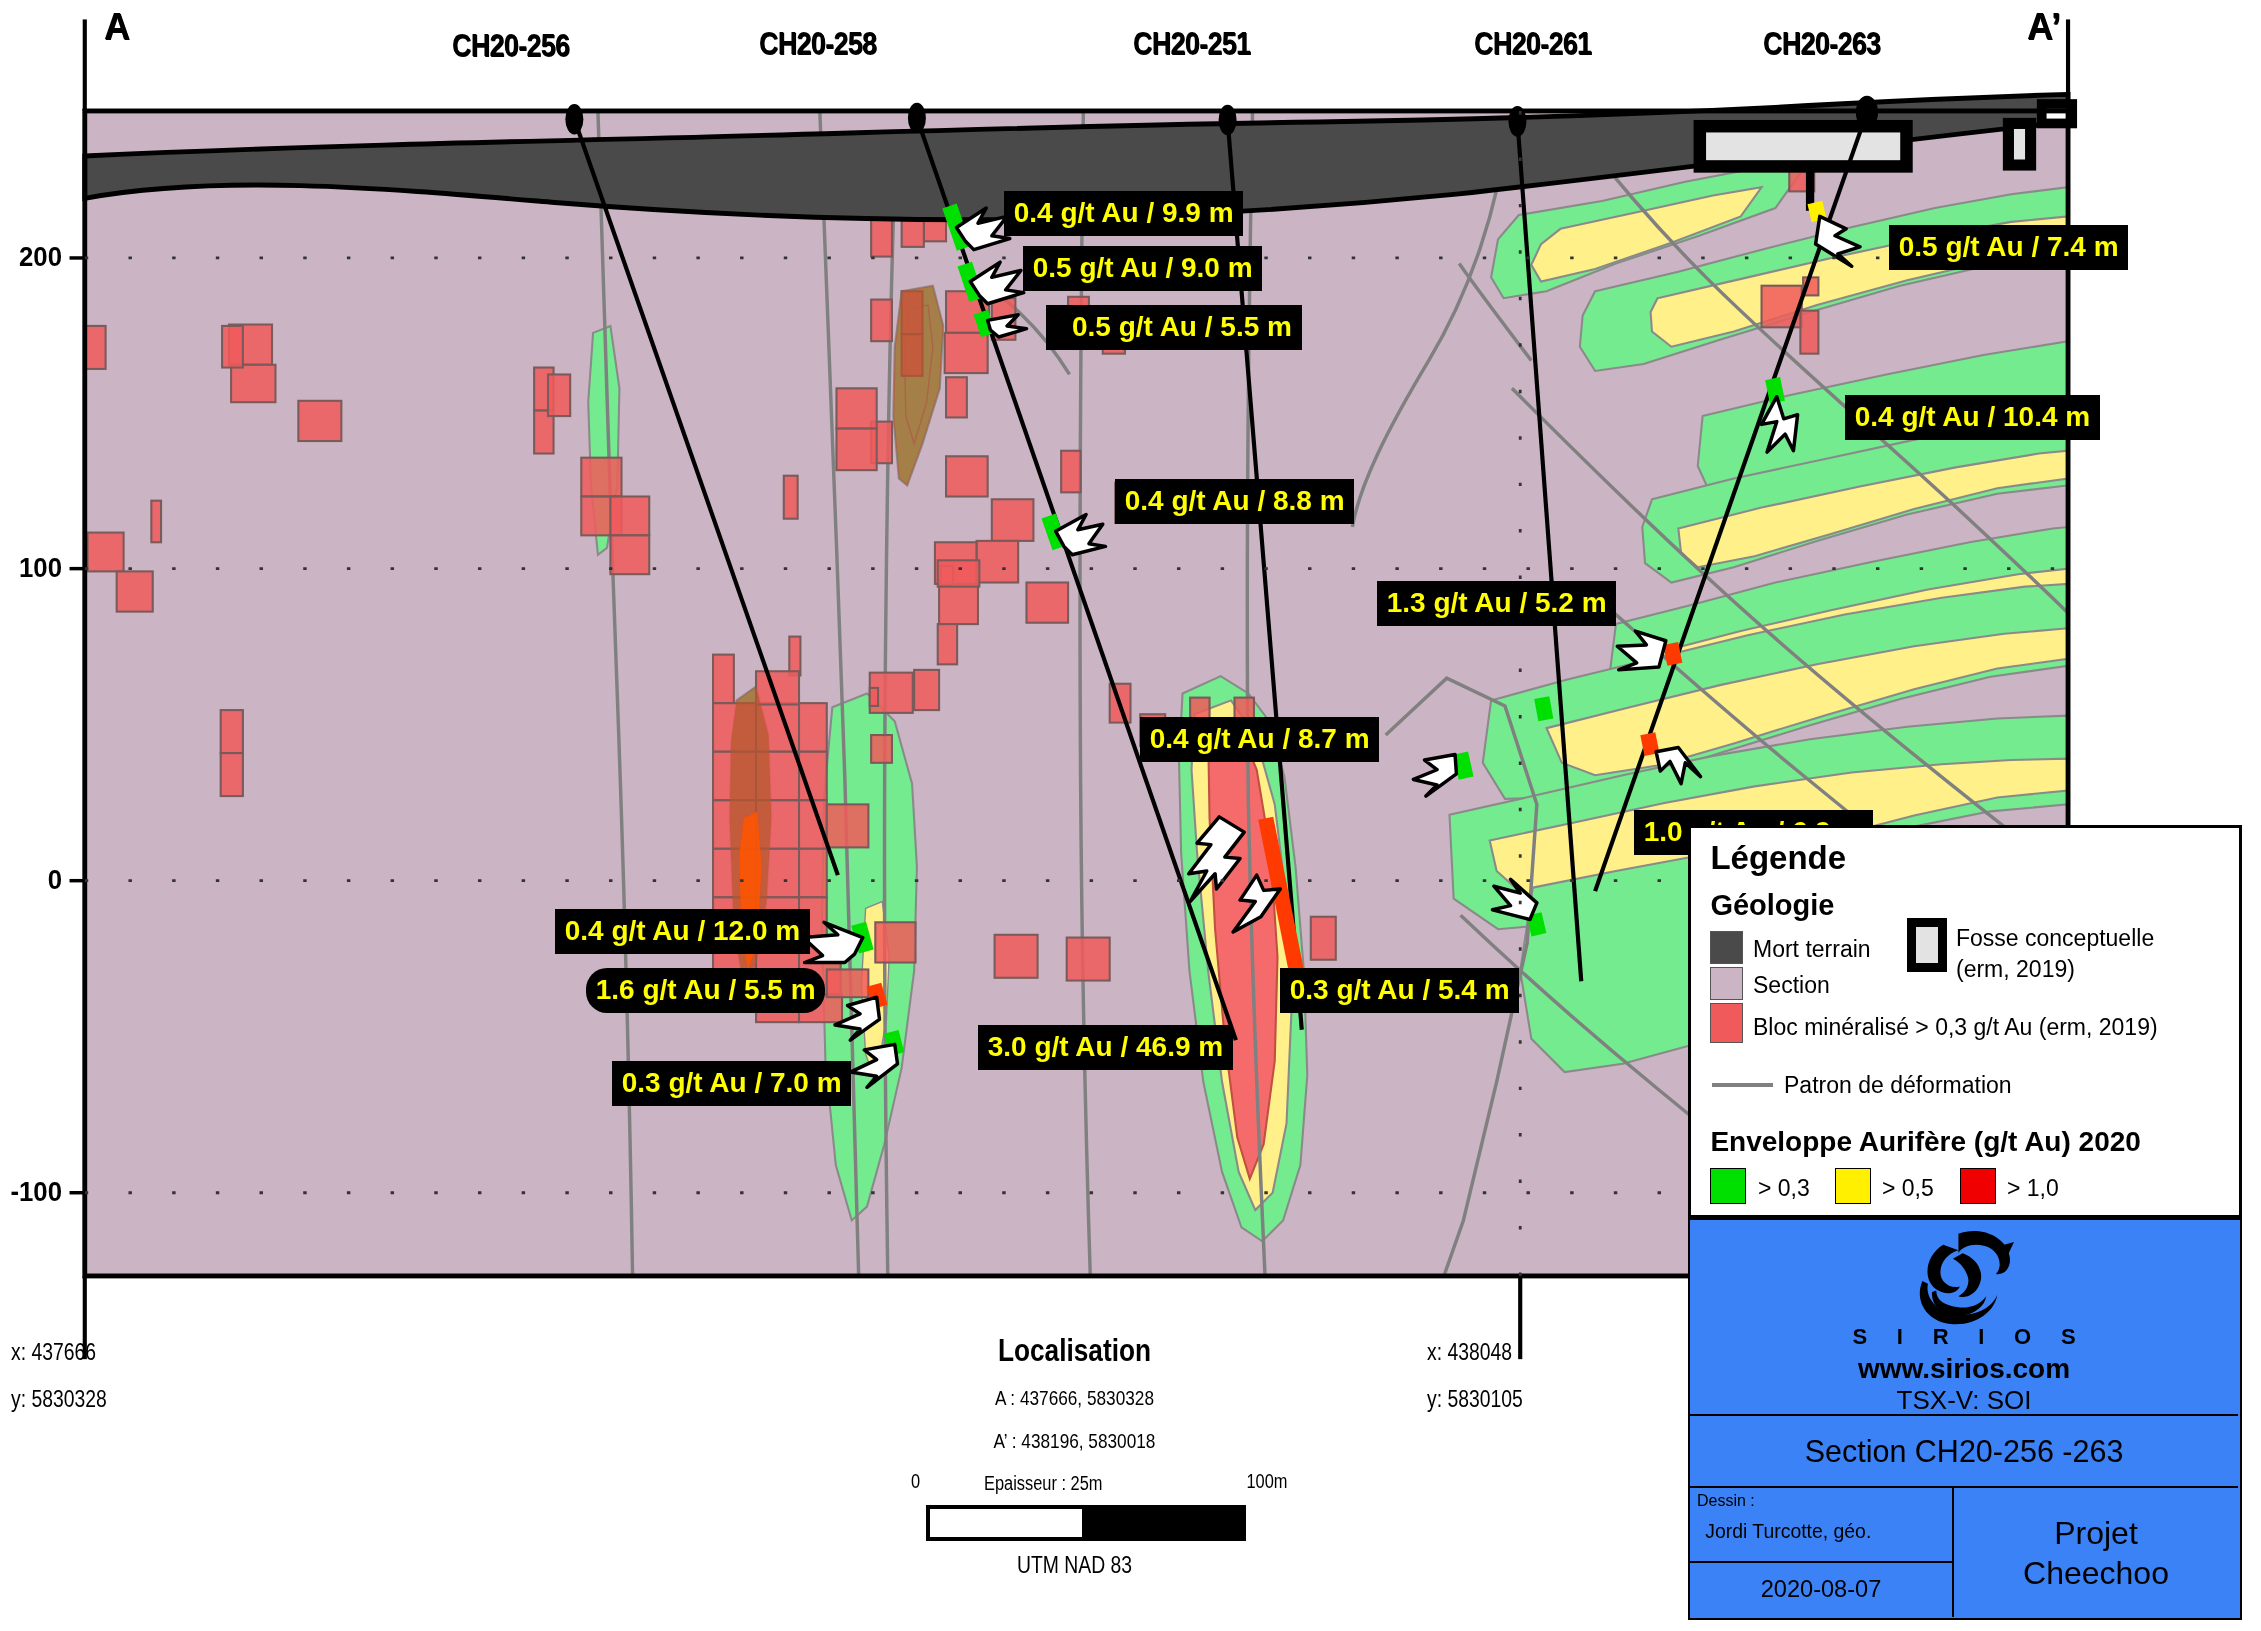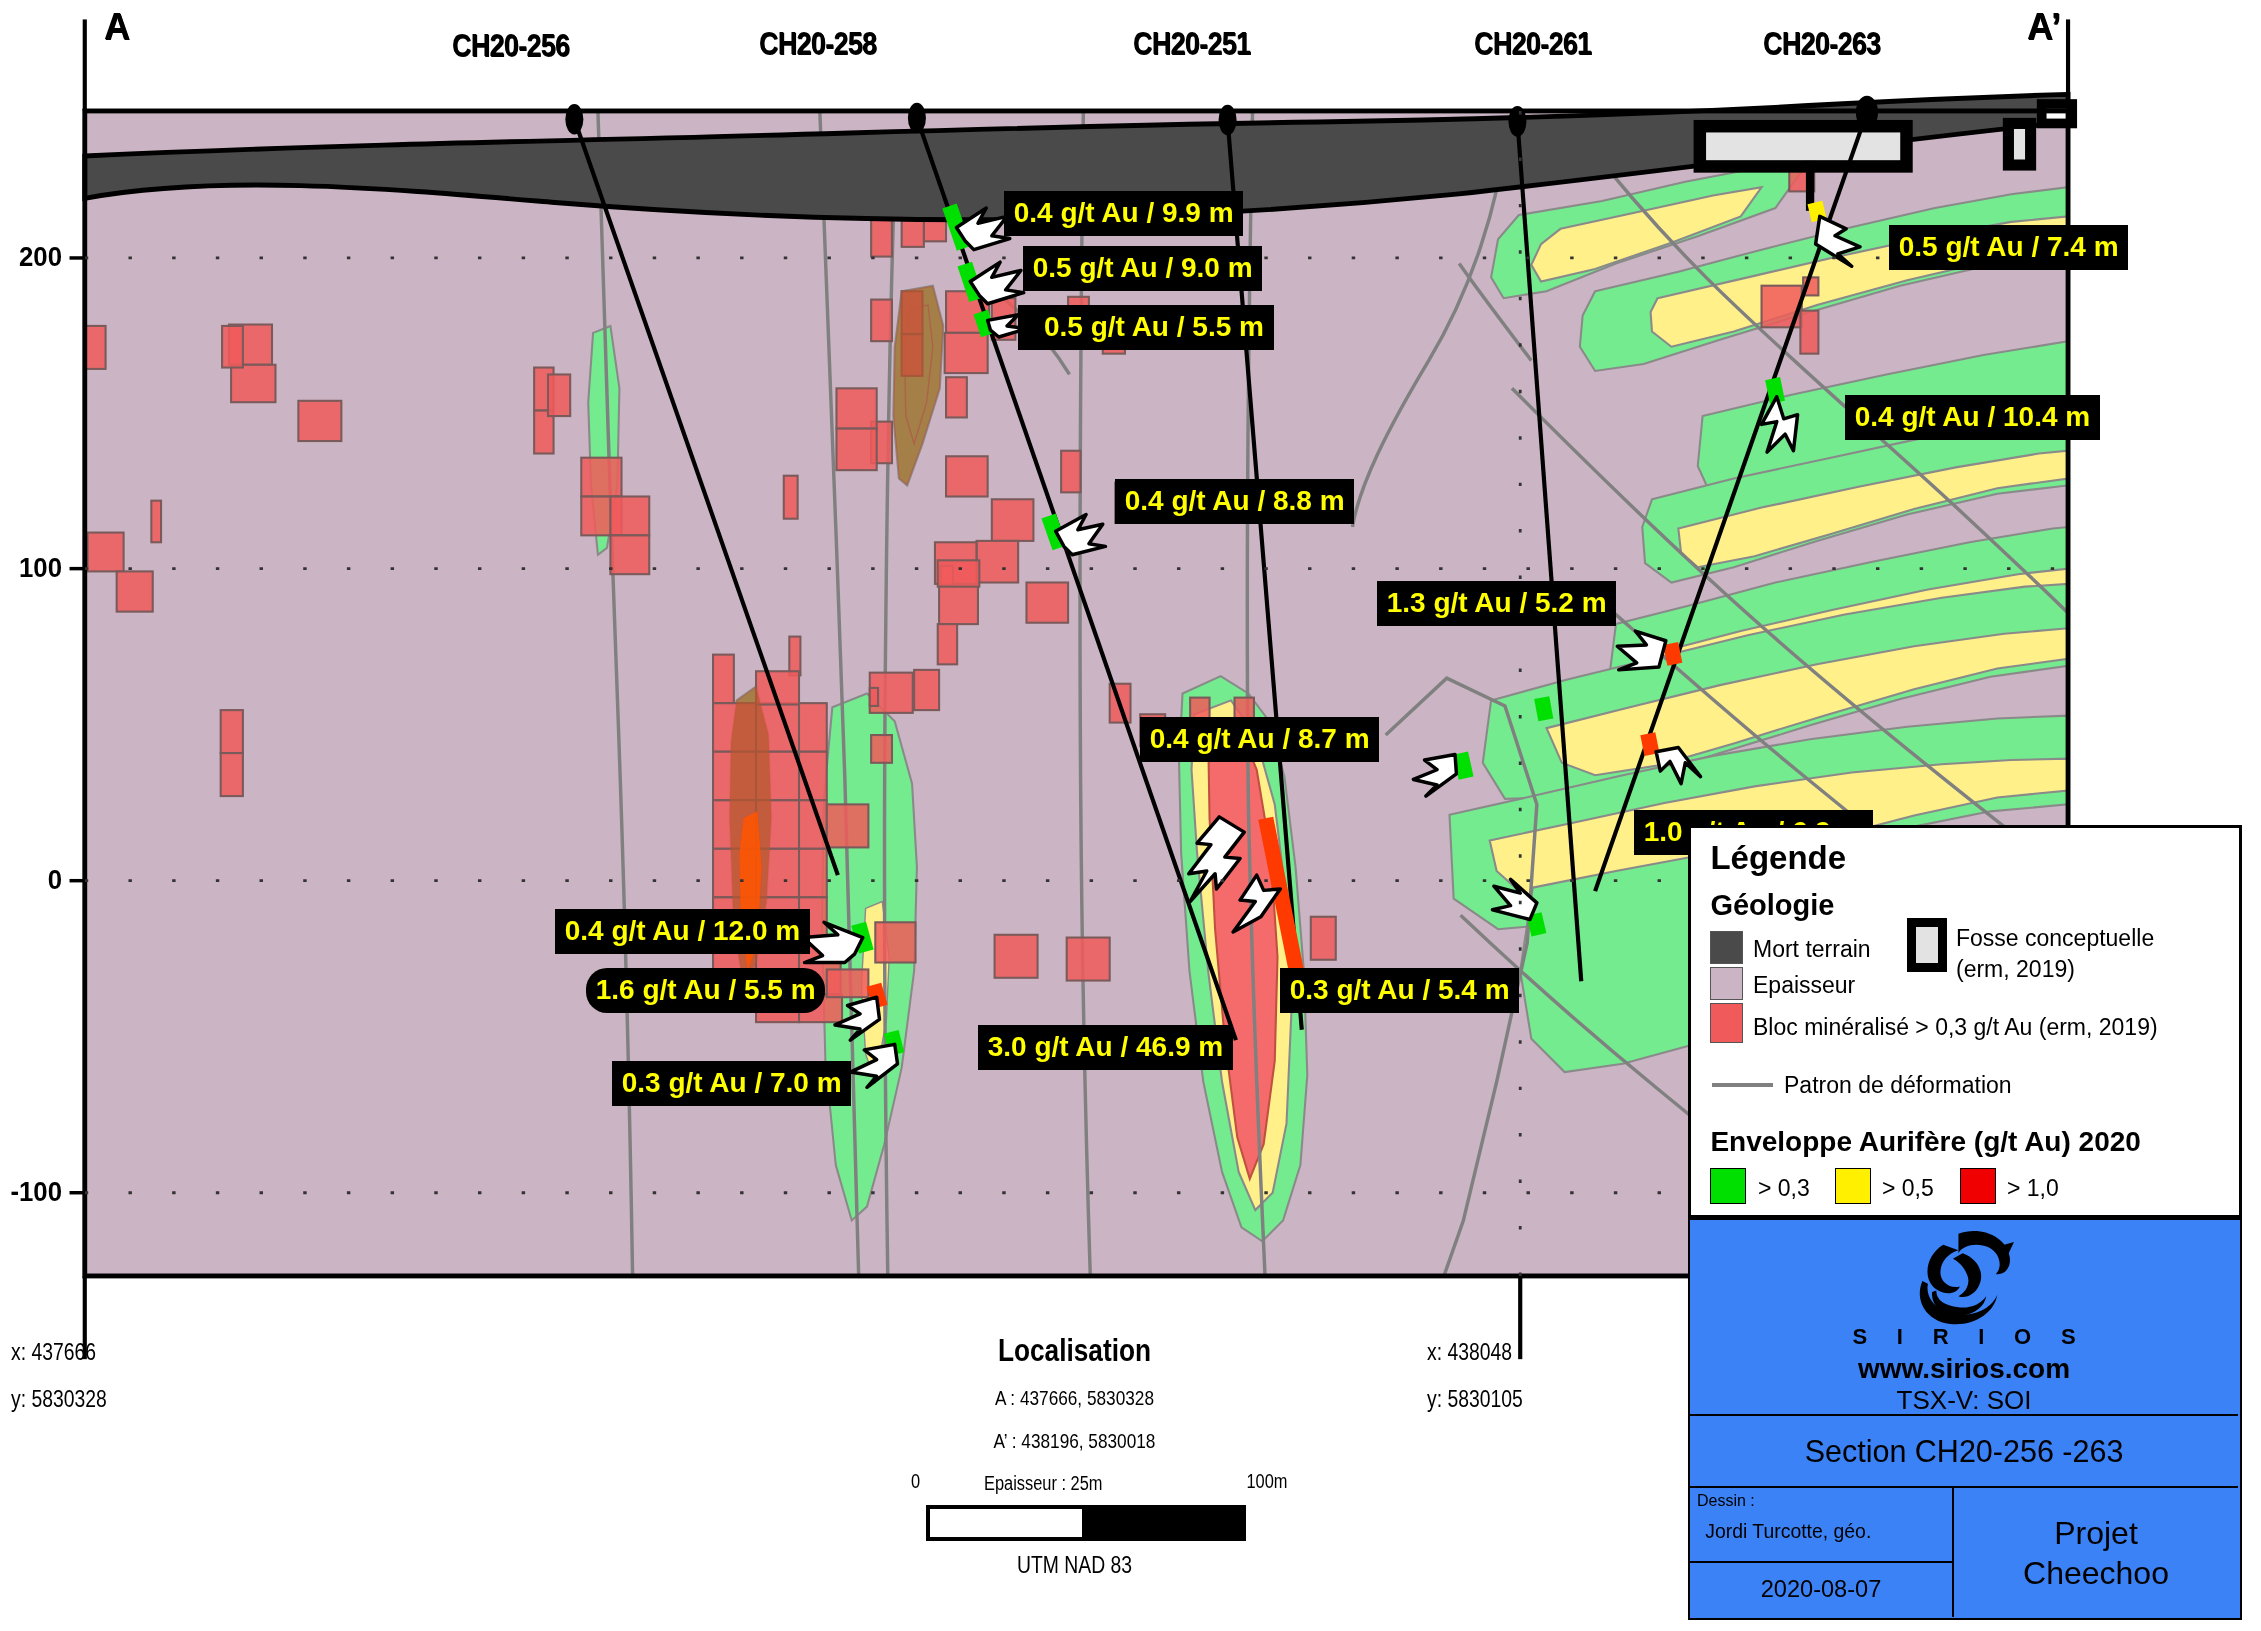--- a/index.html
+++ b/index.html
@@ -447,21 +447,21 @@
   <div class="ytick-label" style="left:0px;top:1176px;width:62px;">-100</div>
 
   <div class="dh-title" style="left:444px;top:28px;">CH20-256</div>
   <div class="dh-title" style="left:751px;top:26px;">CH20-258</div>
   <div class="dh-title" style="left:1125px;top:26px;">CH20-251</div>
   <div class="dh-title" style="left:1466px;top:26px;">CH20-261</div>
   <div class="dh-title" style="left:1755px;top:26px;">CH20-263</div>
 
   <div class="callout" style="left:1004px;top:191px;">0.4 g/t Au / 9.9 m</div>
   <div class="callout" style="left:1023px;top:246px;">0.5 g/t Au / 9.0 m</div>
-  <div class="callout" style="left:1018px;top:305px;padding-left:26px;">0.5 g/t Au / 5.5 m</div>
+  <div class="callout" style="left:1046px;top:305px;padding-left:26px;">0.5 g/t Au / 5.5 m</div>
   <div class="callout" style="left:1889px;top:225px;">0.5 g/t Au / 7.4 m</div>
   <div class="callout" style="left:1845px;top:395px;">0.4 g/t Au / 10.4 m</div>
   <div class="callout" style="left:1115px;top:479px;">0.4 g/t Au / 8.8 m</div>
   <div class="callout" style="left:1377px;top:581px;">1.3 g/t Au / 5.2 m</div>
   <div class="callout" style="left:1140px;top:717px;">0.4 g/t Au / 8.7 m</div>
   <div class="callout" style="left:1634px;top:810px;">1.0 g/t Au / 6.9 m</div>
   <div class="callout" style="left:555px;top:909px;">0.4 g/t Au / 12.0 m</div>
   <div class="callout" style="left:1280px;top:968px;">0.3 g/t Au / 5.4 m</div>
   <div class="callout" style="left:586px;top:968px;border-radius:21px;">1.6 g/t Au / 5.5 m</div>
   <div class="callout" style="left:978px;top:1025px;">3.0 g/t Au / 46.9 m</div>
@@ -485,21 +485,21 @@
 
   <div id="legend-panel">
     <div class="lg-title">Légende</div>
 
     <div class="lg-sub" style="left:19.4px;top:61px;">Géologie</div>
 
     <div class="lg-swatch" style="left:19.4px;top:103px;width:33px;height:33px;background:#4a4a4a;"></div>
     <div class="lg-row-txt" style="left:62px;top:108px;">Mort terrain</div>
 
     <div class="lg-swatch" style="left:19.4px;top:139px;width:33px;height:33px;background:#cbb5c4;"></div>
-    <div class="lg-row-txt" style="left:62px;top:144px;">Epaisseur</div>
+    <div class="lg-row-txt" style="left:62px;top:144px;">Section</div>
 
     <div class="lg-swatch" style="left:19.4px;top:175px;width:33px;height:40px;background:#f15a5a;"></div>
     <div class="lg-row-txt" style="left:62px;top:186px;">Bloc minéralisé &gt; 0,3 g/t Au (erm, 2019)</div>
 
     <div style="position:absolute;left:216px;top:90px;width:40px;height:54px;background:#e3e3e3;border:9px solid #000;box-sizing:border-box;"></div>
     <div class="lg-row-txt" style="left:265px;top:97px;">Fosse conceptuelle</div>
     <div class="lg-row-txt" style="left:265px;top:128px;">(erm, 2019)</div>
 
     <div style="position:absolute;left:21px;top:255px;width:61px;height:3.5px;background:#808080;"></div>
     <div class="lg-row-txt" style="left:93px;top:244px;">Patron de déformation</div>

